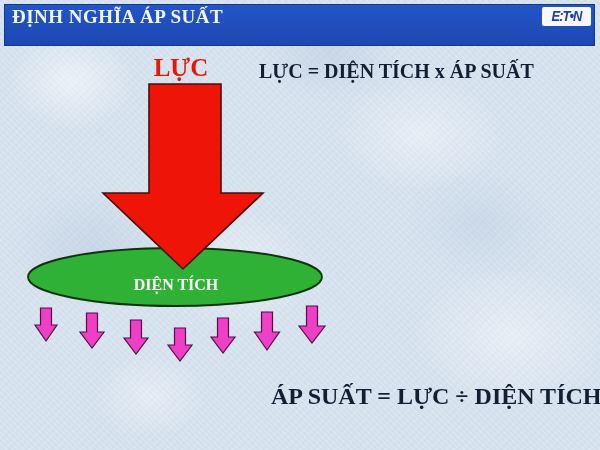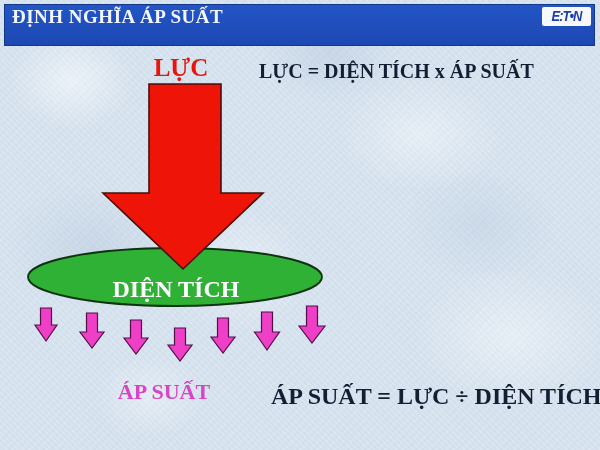--- a/index.html
+++ b/index.html
@@ -40,21 +40,21 @@
     font-weight:900;font-style:italic;font-size:13px;letter-spacing:-1px;
     color:var(--logo-text,#1e3fae);transform:scaleY(1.1);
   }
   .diagram-svg{position:absolute;left:0;top:0;}
   .ellipse{fill:var(--ellipse-fill,#2eb135);stroke:var(--ellipse-stroke,#0e3310);stroke-width:1.8;}
   .force-arrow{fill:var(--force-arrow-fill,#ee1408);stroke:var(--force-arrow-stroke,#46100a);stroke-width:1.6;stroke-linejoin:miter;}
   .pressure-arrow{fill:var(--pressure-arrow-fill,#ee3fc6);stroke:var(--pressure-arrow-stroke,#531048);stroke-width:1.2;}
   .label{position:absolute;font-weight:bold;white-space:nowrap;}
   .label.force{left:117px;top:54px;width:128px;text-align:center;font-size:25px;color:var(--force-text,#e8150b);}
   .label.eq-top{left:259px;top:60px;font-size:20px;color:var(--equation-text,#131e33);}
-  .label.area{left:65px;top:276px;width:222px;text-align:center;font-size:24px;color:var(--area-text,#ffffff);}
+  .label.area{left:65px;top:276px;width:222px;text-align:center;font-size:16px;color:var(--area-text,#ffffff);}
   .label.pressure{left:103px;top:379px;width:122px;text-align:center;font-size:22px;color:var(--pressure-text,#d944c4);}
   .label.eq-bottom{left:271px;top:383px;font-size:24px;color:var(--equation-text,#131e33);}
 </style>
 </head>
 <body>
 
 <div class="slide">
 
   <div class="title-bar">
     <span class="title-text">ĐỊNH NGHĨA ÁP SUẤT</span>
@@ -73,16 +73,15 @@
         <polygon points="174.5,328 185.5,328 185.5,345 192,345 180,361 168,345 174.5,345" class="pressure-arrow"></polygon>
         <polygon points="217.5,318 228.5,318 228.5,337 235,337 223,353 211,337 217.5,337" class="pressure-arrow"></polygon>
         <polygon points="261.5,312 272.5,312 272.5,332 279.5,332 267,350 254.5,332 261.5,332" class="pressure-arrow"></polygon>
         <polygon points="306.5,306 317.5,306 317.5,326 325,326 312,343 299,326 306.5,326" class="pressure-arrow"></polygon>
       </g>
   </svg>
 
   <div class="label force">LỰC</div>
   <div class="label eq-top">LỰC = DIỆN TÍCH x ÁP SUẤT</div>
   <div class="label area">DIỆN TÍCH</div>
-  <div class="label pressure">ÁP SUẤT</div>
   <div class="label eq-bottom">ÁP SUẤT = LỰC ÷ DIỆN TÍCH</div>
 
 </div>
 
 </body></html>

